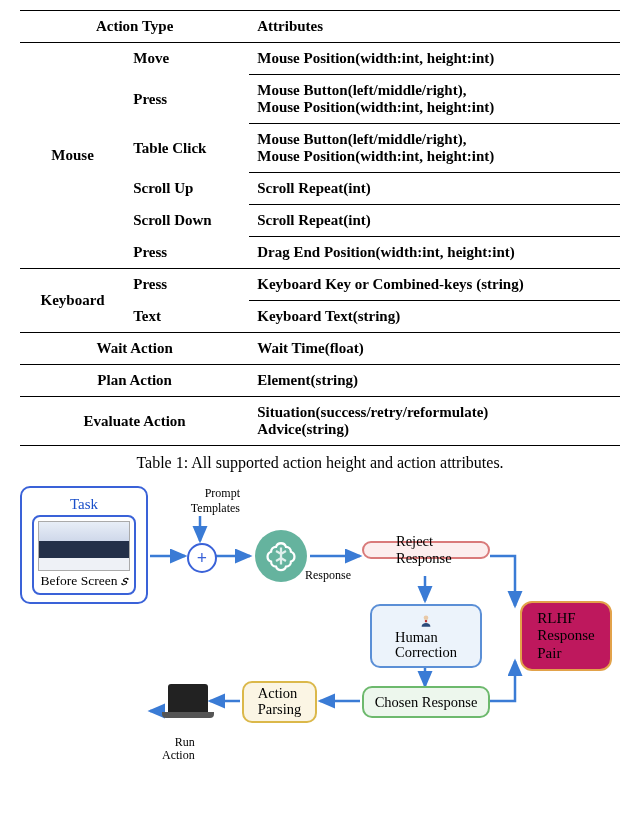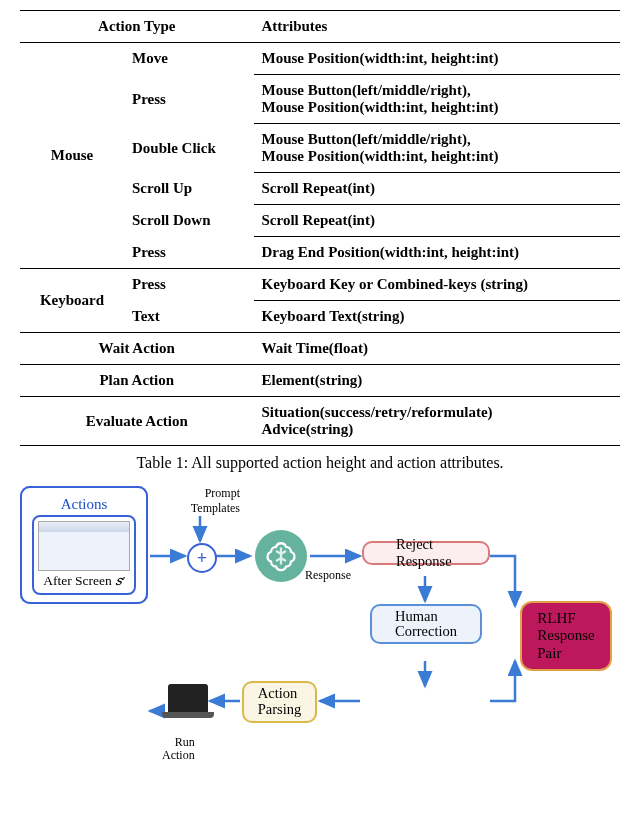--- a/index.html
+++ b/index.html
@@ -92,21 +92,21 @@
     <td rowspan="6" style="text-align:center">Mouse</td>
     <td>Move</td>
     <td>Mouse Position(width:int, height:int)</td>
   </tr>
   <tr class="sub-rule">
     <td>Press</td>
     <td style="white-space:pre-line">Mouse Button(left/middle/right),
 Mouse Position(width:int, height:int)</td>
   </tr>
   <tr class="sub-rule">
-    <td>Double Click</td>
+    <td>Table Click</td>
     <td style="white-space:pre-line">Mouse Button(left/middle/right),
 Mouse Position(width:int, height:int)</td>
   </tr>
   <tr class="sub-rule">
     <td>Scroll Up</td>
     <td>Scroll Repeat(int)</td>
   </tr>
   <tr class="sub-rule">
     <td>Scroll Down</td>
     <td>Scroll Repeat(int)</td>
@@ -180,59 +180,52 @@
     <div class="label-blue">Task</div>
     <div class="inner-blue" style="padding:4px;">
       <div class="screenshot-placeholder"></div>
       <div style="font-size:13.5px; margin-top:2px;">
         <span>Before Screen</span>
         <span style="font-style:italic">𝑠</span>
       </div>
     </div>
   </div>
 
-  <div class="box outer-blue" style="left:0; top:168; width:128px; height:118px;">
-    <div class="label-blue">Actions</div>
-    <div class="inner-blue" style="padding:4px;">
-      <div class="screenshot-placeholder2"></div>
-      <div style="font-size:13.5px; margin-top:2px;">
-        <span>After Screen</span>
-        <span style="font-style:italic">𝑠′</span>
-      </div>
-    </div>
-  </div>
 
   <div class="small-label" style="left:150px; top:0; width:70px; white-space:pre-line;">Prompt
 Templates</div>
 
   <div class="plus-circle" style="left:167px; top:57px;">+</div>
 
   <div class="chatgpt-icon" style="left:235px; top:44px;">
     <svg viewBox="0 0 24 24" fill="none" stroke="#fff" stroke-width="1.6">
       <path d="M12 3c2 0 3 1 3.5 2.5C17.5 5.5 19 7 19 9c1.5.5 2.5 2 2.5 3.5S20.5 15.5 19 16c0 2-1.5 3.5-3.5 3.5C15 21 13.5 22 12 22s-3-1-3.5-2.5C6.5 19.5 5 18 5 16c-1.5-.5-2.5-2-2.5-3.5S3.5 9.5 5 9c0-2 1.5-3.5 3.5-3.5C9 4 10.5 3 12 3z"></path>
       <path d="M9 9l6 3-6 3z" fill="#fff" stroke="none" opacity="0"></path>
       <path d="M8.5 8.5l3.5 2 3.5-2M8.5 15.5l3.5-2 3.5 2M12 6v12" opacity="0.8"></path>
     </svg>
   </div>
   <div class="small-label" style="left:285px; top:82px;">Response</div>
 
-  <div class="pill reject" style="left:342px; top:55px; width:128px; height:24px;padding-left:32px;">
+  <div class="pill reject" style="left:342px; top:55px; width:128px; height:18px;padding-left:32px;">
     <span>Reject Response</span>
   </div>
 
-  <div class="pill human" style="left:350px; top:118px; width:112px; height:40px; flex-direction:column; gap:0;">
+  <div class="pill human" style="left:350px; top:118px; width:112px; height:64px; flex-direction:column; gap:0;">
     <svg class="avatar-svg" viewBox="0 0 24 24">
       <circle cx="12" cy="8" r="3.2" fill="#e8c9a8"></circle>
       <path d="M6 20c0-3.3 2.7-5 6-5s6 1.7 6 5z" fill="#2b4a7a"></path>
       <rect x="10.5" y="11" width="3" height="3" fill="#b33"></rect>
     </svg>
     <span style="white-space:pre-line; line-height:1.05;">Human
 Correction</span>
   </div>
 
+  <div class="pill chosen" style="left:342px; top:200px; width:128px; height:32px;">
+    <span>Chosen Response</span>
+  </div>
 
   <div class="pill parsing" style="left:222px; top:195px; width:75px; height:42px; white-space:pre-line; line-height:1.1;">
     <span>Action
 Parsing</span>
   </div>
 
   <div class="pill rlhf" style="left:500px; top:115px; width:92px; height:70px; white-space:pre-line; line-height:1.15; font-size:15px;">
     <span>RLHF
 Response
 Pair</span>

